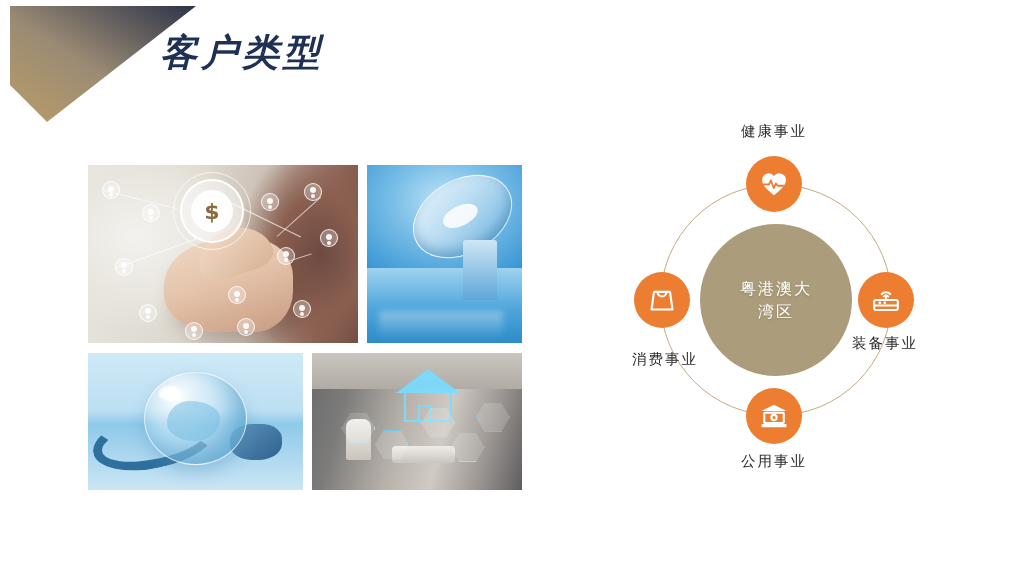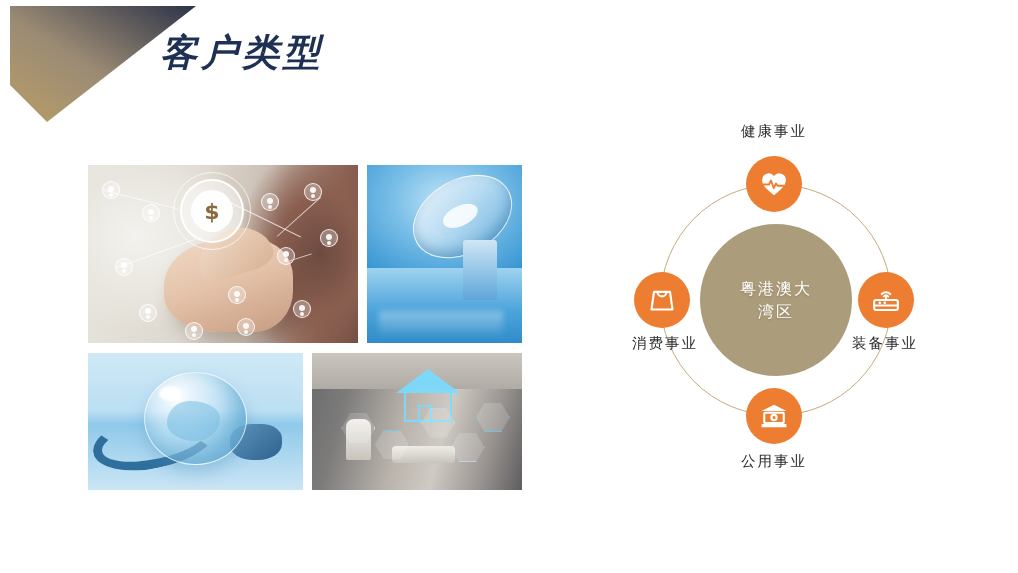--- a/index.html
+++ b/index.html
@@ -242,21 +242,21 @@
     position:absolute; white-space:nowrap;
     font-family:"DejaVu Serif", serif;
     font-size:14.5px; color:#2b2b2b; letter-spacing:2px;
   }
 
   .node.top    { left:156px; top:36px; }
   .node.top .node-label    { left:50%; transform:translateX(-50%); top:-34px; }
   .node.right  { left:268px; top:152px; }
   .node.right .node-label  { left:-6px; top:62px; }
   .node.left   { left:44px;  top:152px; }
-  .node.left .node-label   { right:-8px; top:62px;text-align:right; }
+  .node.left .node-label   { right:-8px; top:78px;text-align:right; }
   .node.bottom { left:156px; top:268px; }
   .node.bottom .node-label { left:50%; transform:translateX(-50%); top:64px; }
 
   .icon-svg { width:30px; height:30px; display:block; }
   .icon-svg * { fill:none; stroke:#ffffff; stroke-width:1.7; stroke-linecap:round; stroke-linejoin:round; }
   .icon-svg .solid { fill:#ffffff; stroke:none; }
 </style>
 </head>
 <body>
 

